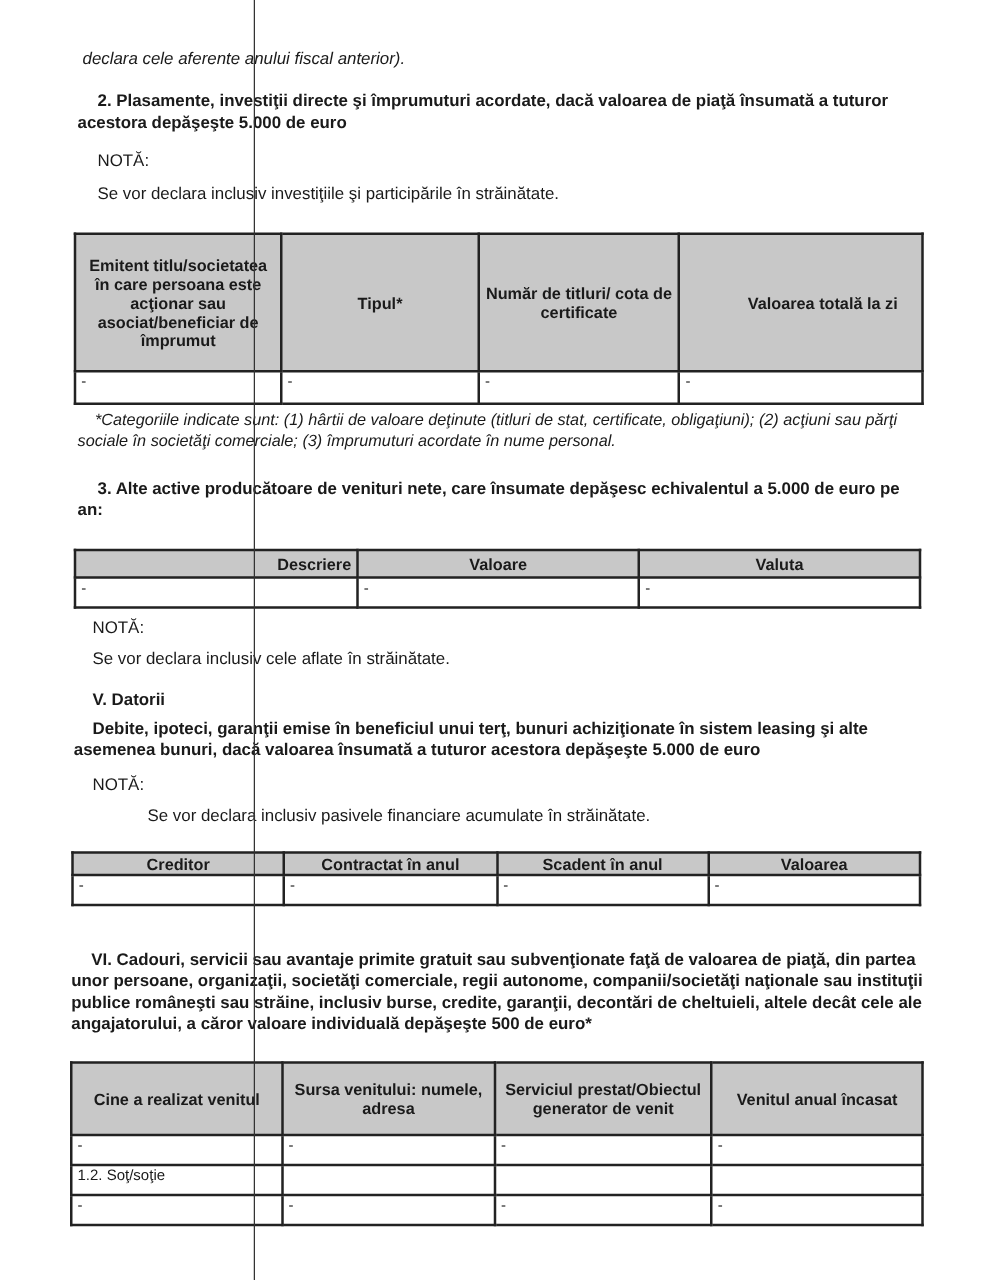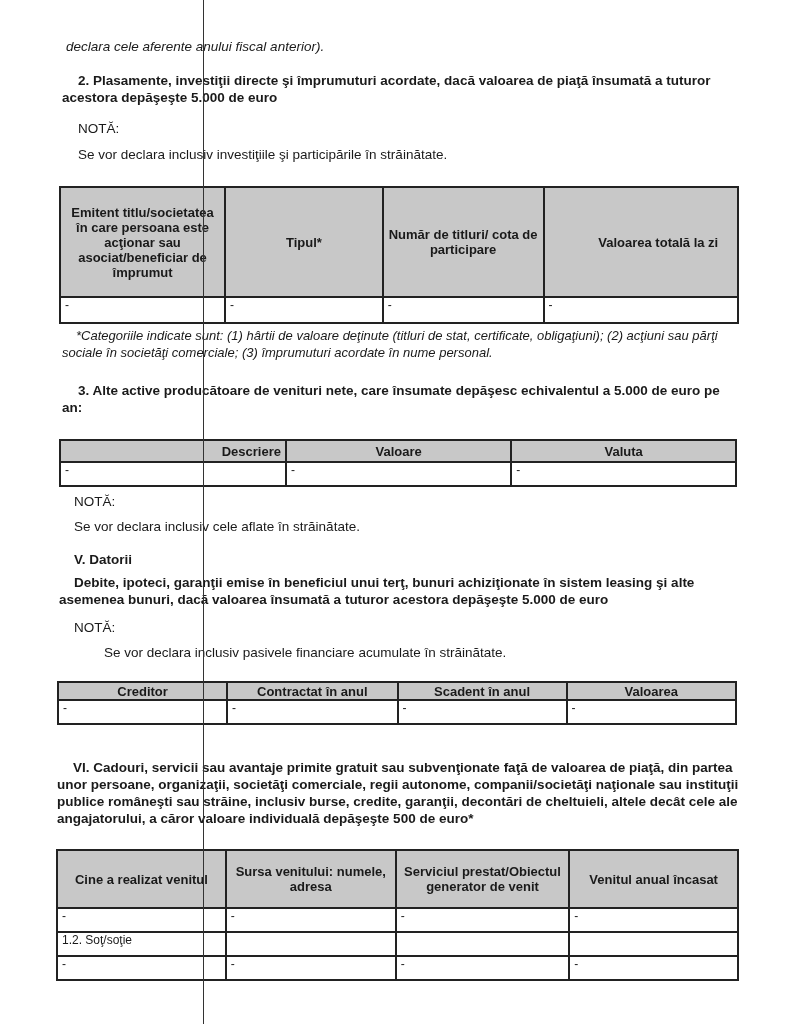--- a/index.html
+++ b/index.html
@@ -23,21 +23,21 @@
 
   <div class="txt b" style="left:62px;top:72px;width:675px;text-indent:16px;">2. Plasamente, investiţii directe şi împrumuturi acordate, dacă valoarea de piaţă însumată a tuturor acestora depăşeşte 5.000 de euro</div>
   <div class="txt" style="left:78px;top:120px;">NOTĂ:</div>
   <div class="txt" style="left:78px;top:146px;">Se vor declara inclusiv investiţiile şi participările în străinătate.</div>
 
   <table class="t" style="left:59px;top:186px;width:680px;">
     <tbody>
         <tr style="height:110px;">
       <th style="width:160px;">Emitent titlu/societatea în care persoana este acţionar sau asociat/beneficiar de împrumut</th>
       <th style="width:160px;">Tipul*</th>
-      <th style="width:160px;">Număr de titluri/ cota de participare</th>
+      <th style="width:160px;">Număr de titluri/ cota de certificate</th>
       <th style="width:160px;padding-left:39px;">Valoarea totală la zi</th>
     </tr>
     <tr style="height:26px;">
       <td>-</td>
       <td>-</td>
       <td>-</td>
       <td>-</td>
     </tr>
   </tbody>
     </table>
@@ -60,21 +60,21 @@
     </tr>
   </tbody>
     </table>
 
   <div class="txt" style="left:74px;top:493px;">NOTĂ:</div>
   <div class="txt" style="left:74px;top:518px;">Se vor declara inclusiv cele aflate în străinătate.</div>
 
   <div class="txt b" style="left:74px;top:551px;">V. Datorii</div>
   <div class="txt b" style="left:59px;top:574px;width:680px;text-indent:15px;">Debite, ipoteci, garanţii emise în beneficiul unui terţ, bunuri achiziţionate în sistem leasing şi alte asemenea bunuri, dacă valoarea însumată a tuturor acestora depăşeşte 5.000 de euro</div>
   <div class="txt" style="left:74px;top:619px;">NOTĂ:</div>
-  <div class="txt" style="left:72px;top:644px;margin-left:32px;">Se vor declara inclusiv pasivele financiare acumulate în străinătate.</div>
+  <div class="txt" style="left:86px;top:644px;margin-left:32px;">Se vor declara inclusiv pasivele financiare acumulate în străinătate.</div>
 
   <table class="t" style="left:57px;top:681px;width:680px;">
     <tbody>
         <tr style="height:18px;">
       <th style="width:170px;">Creditor</th>
       <th style="width:170px;">Contractat în anul</th>
       <th style="width:170px;">Scadent în anul</th>
       <th style="width:170px;">Valoarea</th>
     </tr>
     <tr style="height:24px;">

